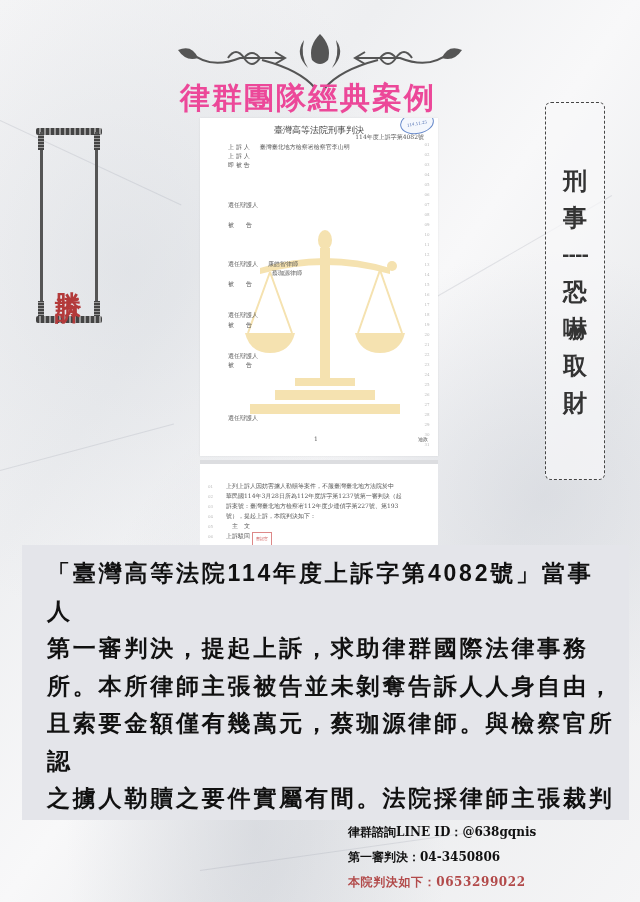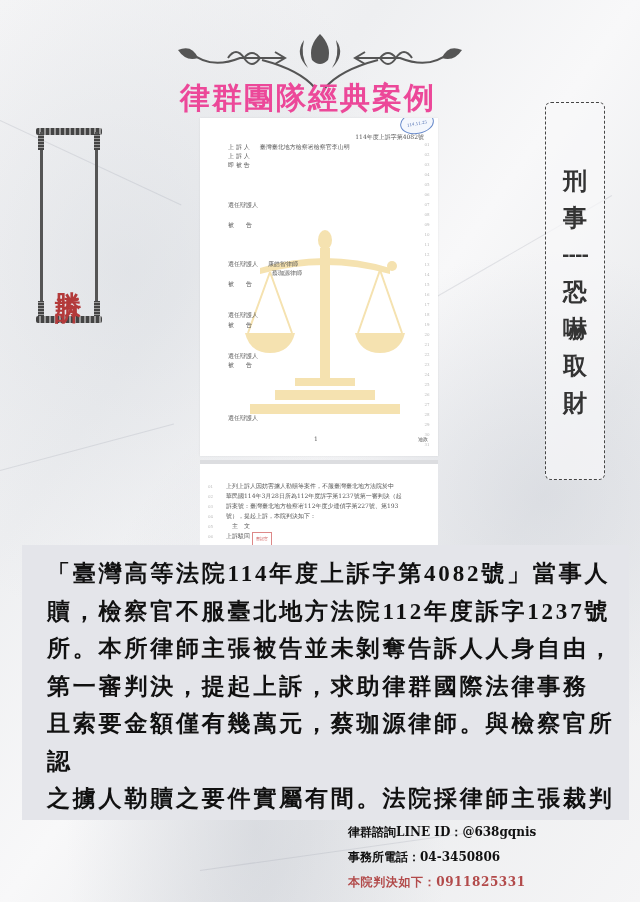--- a/index.html
+++ b/index.html
@@ -111,21 +111,21 @@
       color: #333; font-size: 24px;
     }
     .right-panel .ch { display: block; line-height: 37px; }
     .right-panel .dash { display: block; line-height: 37px; font-size: 18px; letter-spacing: -1px; }
 
     
     .summary {
       position: absolute; left: 22px; top: 545px; width: 607px; height: 275px;
       background: #e4e5ea;
       padding: 10px 10px 0 25px;
-      font-family: Liberation Serif, serif; font-weight: bold;
+      font-family: Liberation Sans, sans-serif; font-weight: bold;
       font-size: 23px; line-height: 37.5px; color: #111;
       letter-spacing: 2.8px;
     }
     .summary p { white-space: pre-line; }
 
     
     .contact {
       position: absolute; left: 348px; top: 820px; width: 290px;
       font-family: "DejaVu Serif", serif; font-weight: bold; font-size: 12px;
       line-height: 25px; color: #111;
@@ -202,20 +202,21 @@
         <rect x="35" y="162" width="100" height="10"></rect>
         <rect x="10" y="176" width="150" height="10"></rect>
       </g>
       <g stroke="#f5e2b0" stroke-width="2" fill="none">
         <path d="M30,44 L8,105 M30,44 L52,105"></path>
         <path d="M140,42 L118,105 M140,42 L162,105"></path>
       </g>
     </svg>
   </div>
   <div class="doc-stamp">114.11.25</div>
+  <div class="doc-court-title">臺灣高等法院刑事判決</div>
   <div class="doc-case-no">114年度上訴字第4082號</div>
 
   <div class="doc-row" style="top:25px;"><span>上 訴 人</span><span class="val">臺灣臺北地方檢察署檢察官李山明</span></div>
   <div class="doc-row" style="top:34px;"><span>上 訴 人</span></div>
   <div class="doc-row" style="top:43px;"><span>即 被 告</span></div>
   <div class="doc-row" style="top:83px;"><span>選任辯護人</span></div>
   <div class="doc-row" style="top:103px;"><span>被　　告</span></div>
   <div class="doc-row" style="top:142px;"><span>選任辯護人</span><span class="val">康皓智律師</span></div>
   <div class="doc-row" style="top:151px;left:72px;"><span>蔡珈源律師</span></div>
   <div class="doc-row" style="top:162px;"><span>被　　告</span></div>
@@ -274,25 +275,24 @@
   <div class="doc2-line" style="top:48px;">號），提起上訴，本院判決如下：</div>
   <div class="doc2-num" style="top:60px;">05</div>
   <div class="doc2-line" style="top:58px;">　主　文</div>
   <div class="doc2-num" style="top:70px;">06</div>
   <div class="doc2-line" style="top:68px;">上訴駁回</div>
   <div class="doc2-seal">書記官</div>
 </div>
 
 <div class="summary">
   <p>「臺灣高等法院114年度上訴字第4082號」當事人</p>
-  <p>贖，檢察官不服臺北地方法院112年度訴字1237號</p>
+  <p>第一審判決，提起上訴，求助律群國際法律事務</p>
   <p>所。本所律師主張被告並未剝奪告訴人人身自由，</p>
-  <p>第一審判決，提起上訴，求助律群國際法律事務</p>
   <p>且索要金額僅有幾萬元，蔡珈源律師。與檢察官所認</p>
   <p>之擄人勒贖之要件實屬有間。法院採律師主張裁判</p>
 
 </div>
 
 <div class="contact">
   <span class="line"><span>律群諮詢LINE ID：</span><span>@638gqnis</span></span>
-  <span class="line"><span>事務所電話：</span><span>04-3450806</span></span>
-  <span class="line urgent"><span>本院判決如下：</span><span>0911825331</span></span>
+  <span class="line"><span>第一審判決：</span><span>04-3450806</span></span>
+  <span class="line urgent"><span>本院判決如下：</span><span>0653299022</span></span>
 </div>
 
 </body></html>

